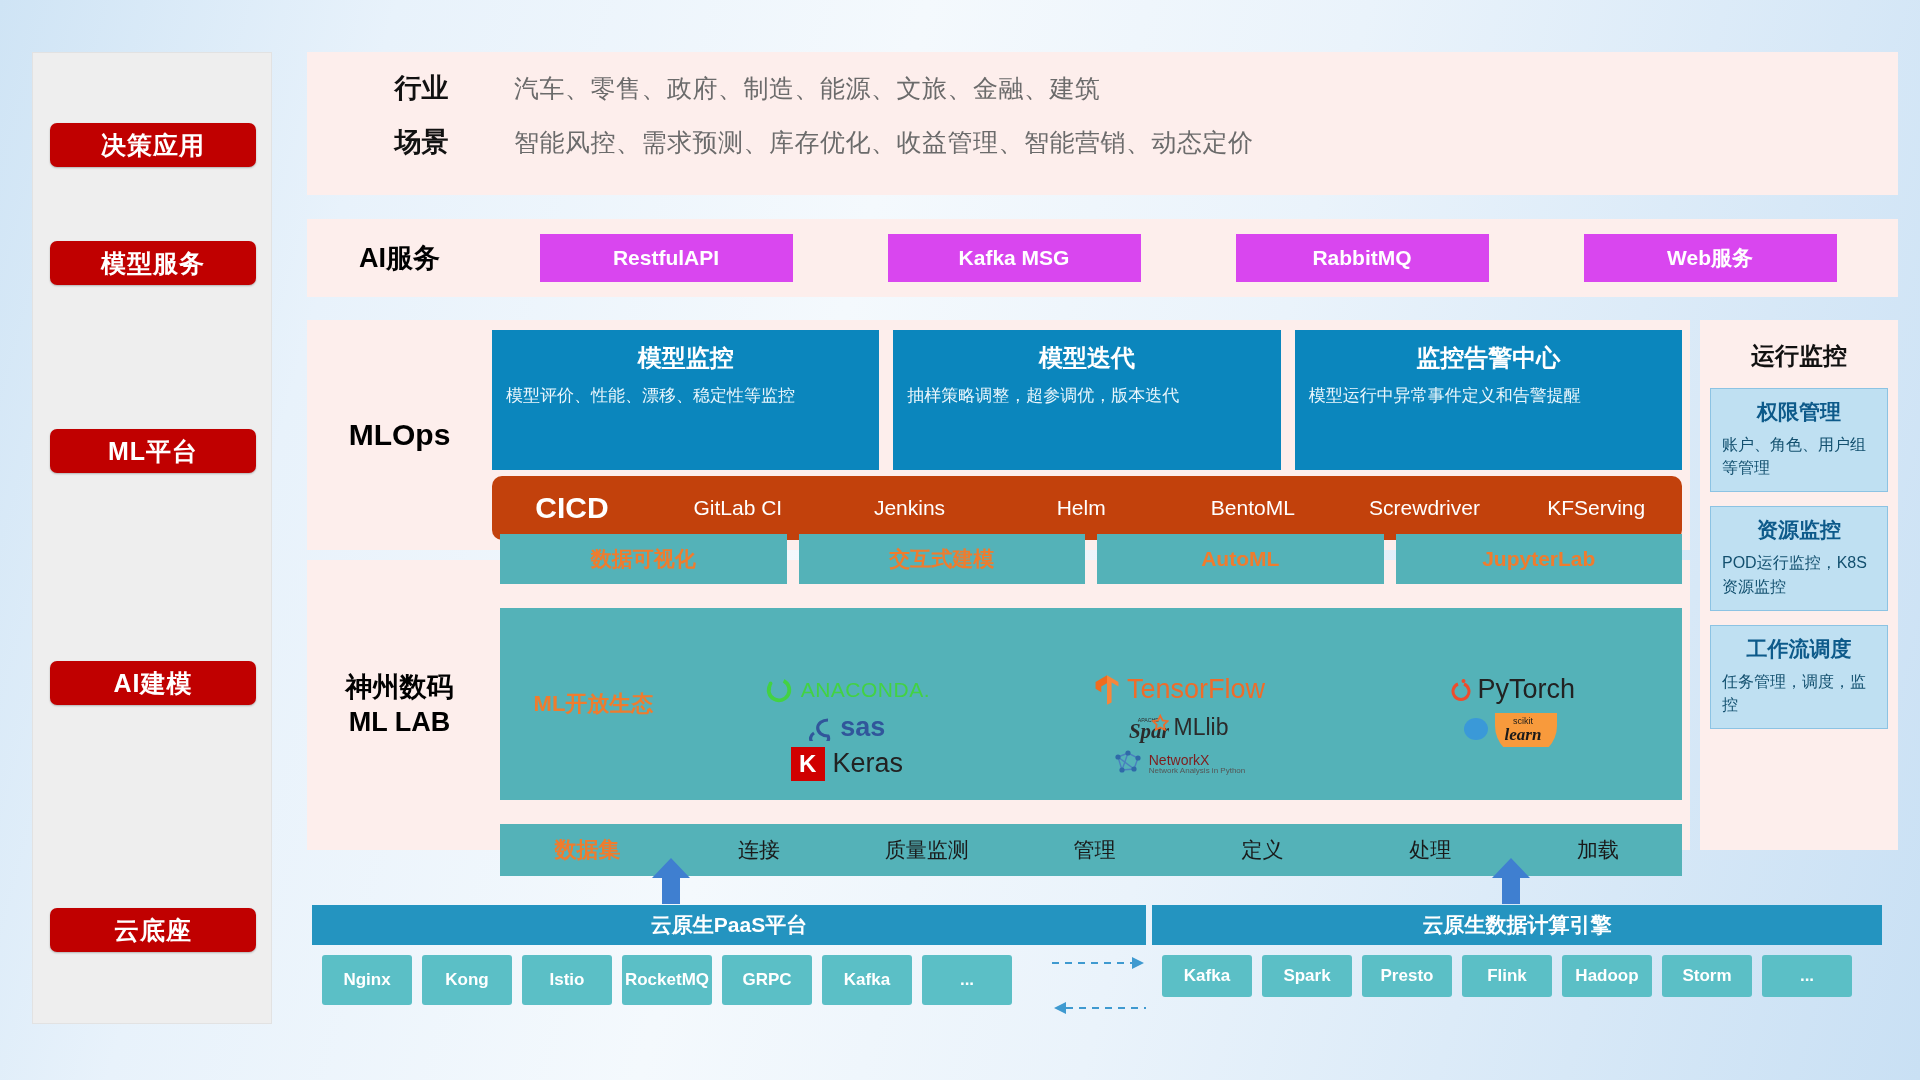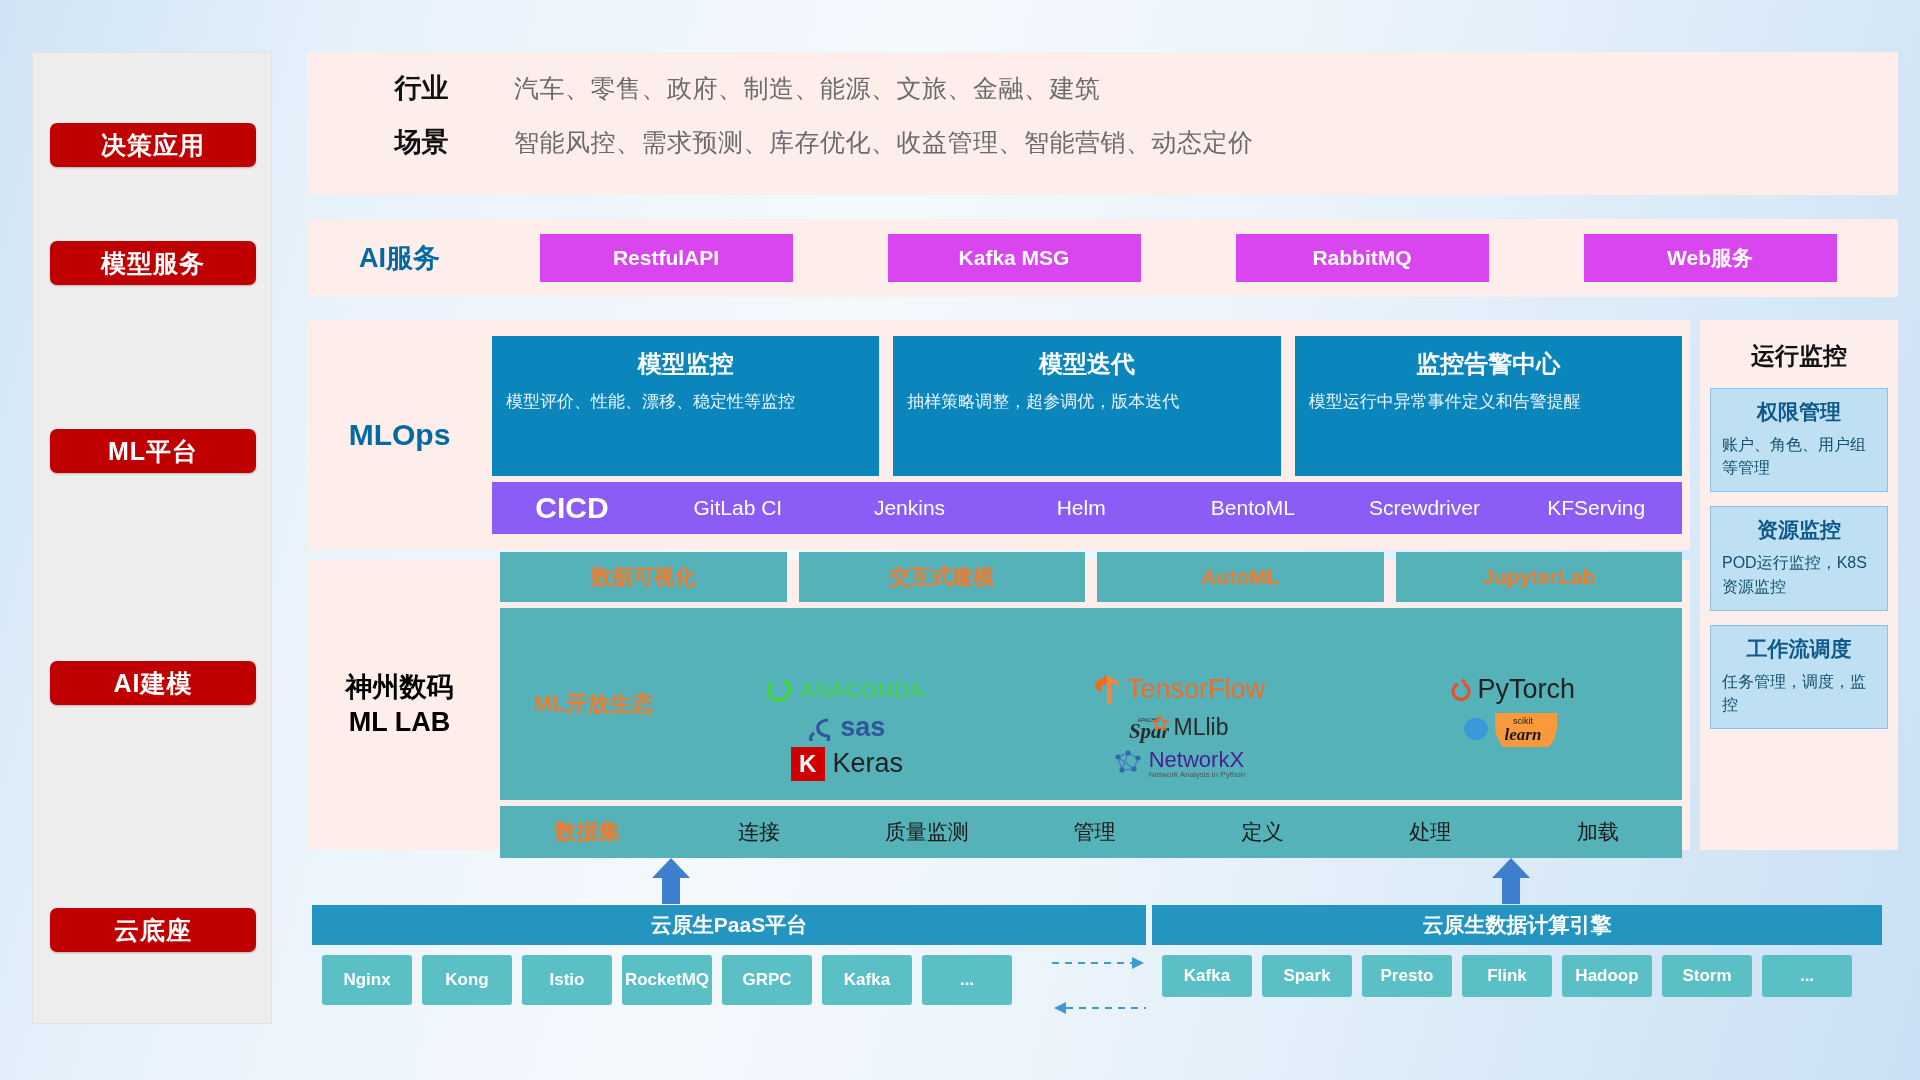--- a/index.html
+++ b/index.html
@@ -31,21 +31,21 @@
   }
 
   
   .band {
     position: absolute; left: 307px; right: 22px;
     background: #fdeeec;
   }
   .band-inner { display: flex; align-items: center; height: 100%; }
 
   .row-label {
-    font-size: 27px; font-weight: bold; color: #0369a1;
+    font-size: 27px; font-weight: bold; color: #000000;
     text-align: center; flex: 0 0 auto;
   }
 
   
   #band-apps { top: 52px; height: 143px; }
   .apps-grid {
     display: grid; grid-template-columns: 185px 1fr;
     row-gap: 18px; align-items: center; width: 100%;
     padding: 18px 0 18px 22px;
   }
@@ -67,37 +67,37 @@
   .mlops-label { width: 185px; text-align: center; font-size: 30px; font-weight: bold; }
   .mlops-right { flex: 1; display: flex; flex-direction: column; gap: 6px; padding: 12px 8px 12px 0; }
   .mlops-cards { display: flex; gap: 14px; }
   .mlops-card {
     flex: 1; background: #0b86bd; color: #fff; padding: 12px 14px 10px;
     min-height: 140px;
   }
   .mlops-card h4 { font-size: 24px; text-align: center; margin-bottom: 10px; font-weight: bold; }
   .mlops-card p  { font-size: 17px; line-height: 1.45; color: #eaf6fc; }
   .cicd-bar {
-    background: #8b5cf6; height: 52px; display: flex; align-items: center;
-    color: #fff; overflow: hidden;
+    background: #c2410c; height: 64px; display: flex; align-items: center;
+    color: #fff; overflow: hidden; border-radius: 10px;
   }
   .cicd-title { font-size: 30px; font-weight: bold; width: 160px; text-align: center; flex: 0 0 160px; }
   .cicd-items { flex: 1; display: flex; }
   .cicd-item {
     flex: 1; text-align: center; font-size: 21px; line-height: 1.15;
     word-break: break-all; padding: 0 4px;
   }
 
   
   #band-lab { top: 560px; height: 290px; left: 307px; right: 230px; }
   .lab-label {
     width: 185px; text-align: center; font-size: 27px; font-weight: bold;
     line-height: 1.3; flex: 0 0 185px;
   }
-  .lab-right { flex: 1; display: flex; flex-direction: column; gap: 6px; padding: 10px 8px 10px 8px; }
+  .lab-right { flex: 1; display: flex; flex-direction: column; gap: 24px; padding: 10px 8px 10px 8px; }
   .lab-tabs { display: flex; gap: 12px; }
   .lab-tab {
     flex: 1; height: 50px; background: #54b2b8;
     display: flex; align-items: center; justify-content: center;
     color: #ef7c2e; font-size: 21px; font-weight: bold;
   }
   .eco {
     background: #54b2b8; display: flex; align-items: center;
     height: 192px; padding: 0 6px;
   }
@@ -310,21 +310,21 @@
                 </g>
                 <g fill="#2f6aa8">
                   <circle cx="6" cy="8" r="2.6"></circle>
                     <circle cx="16" cy="4" r="2.6"></circle>
                     <circle cx="26" cy="9" r="2.6"></circle>
                   <circle cx="22" cy="20" r="2.6"></circle>
                     <circle cx="10" cy="21" r="2.6"></circle>
                 </g>
               </svg>
               <div style="line-height:1">
-                <div style="color:#4c1d95;font-size:22px">NetworkX</div>
+                <div style="color:#7f1d1d;font-size:14px">NetworkX</div>
                 <div style="color:#555;font-size:8px">Network Analysis in Python</div>
               </div>
             </div>
 
           </div>
         </div>
 
         <div class="ds-bar">
           <div class="ds-title">数据集</div>
           <div class="ds-items">

